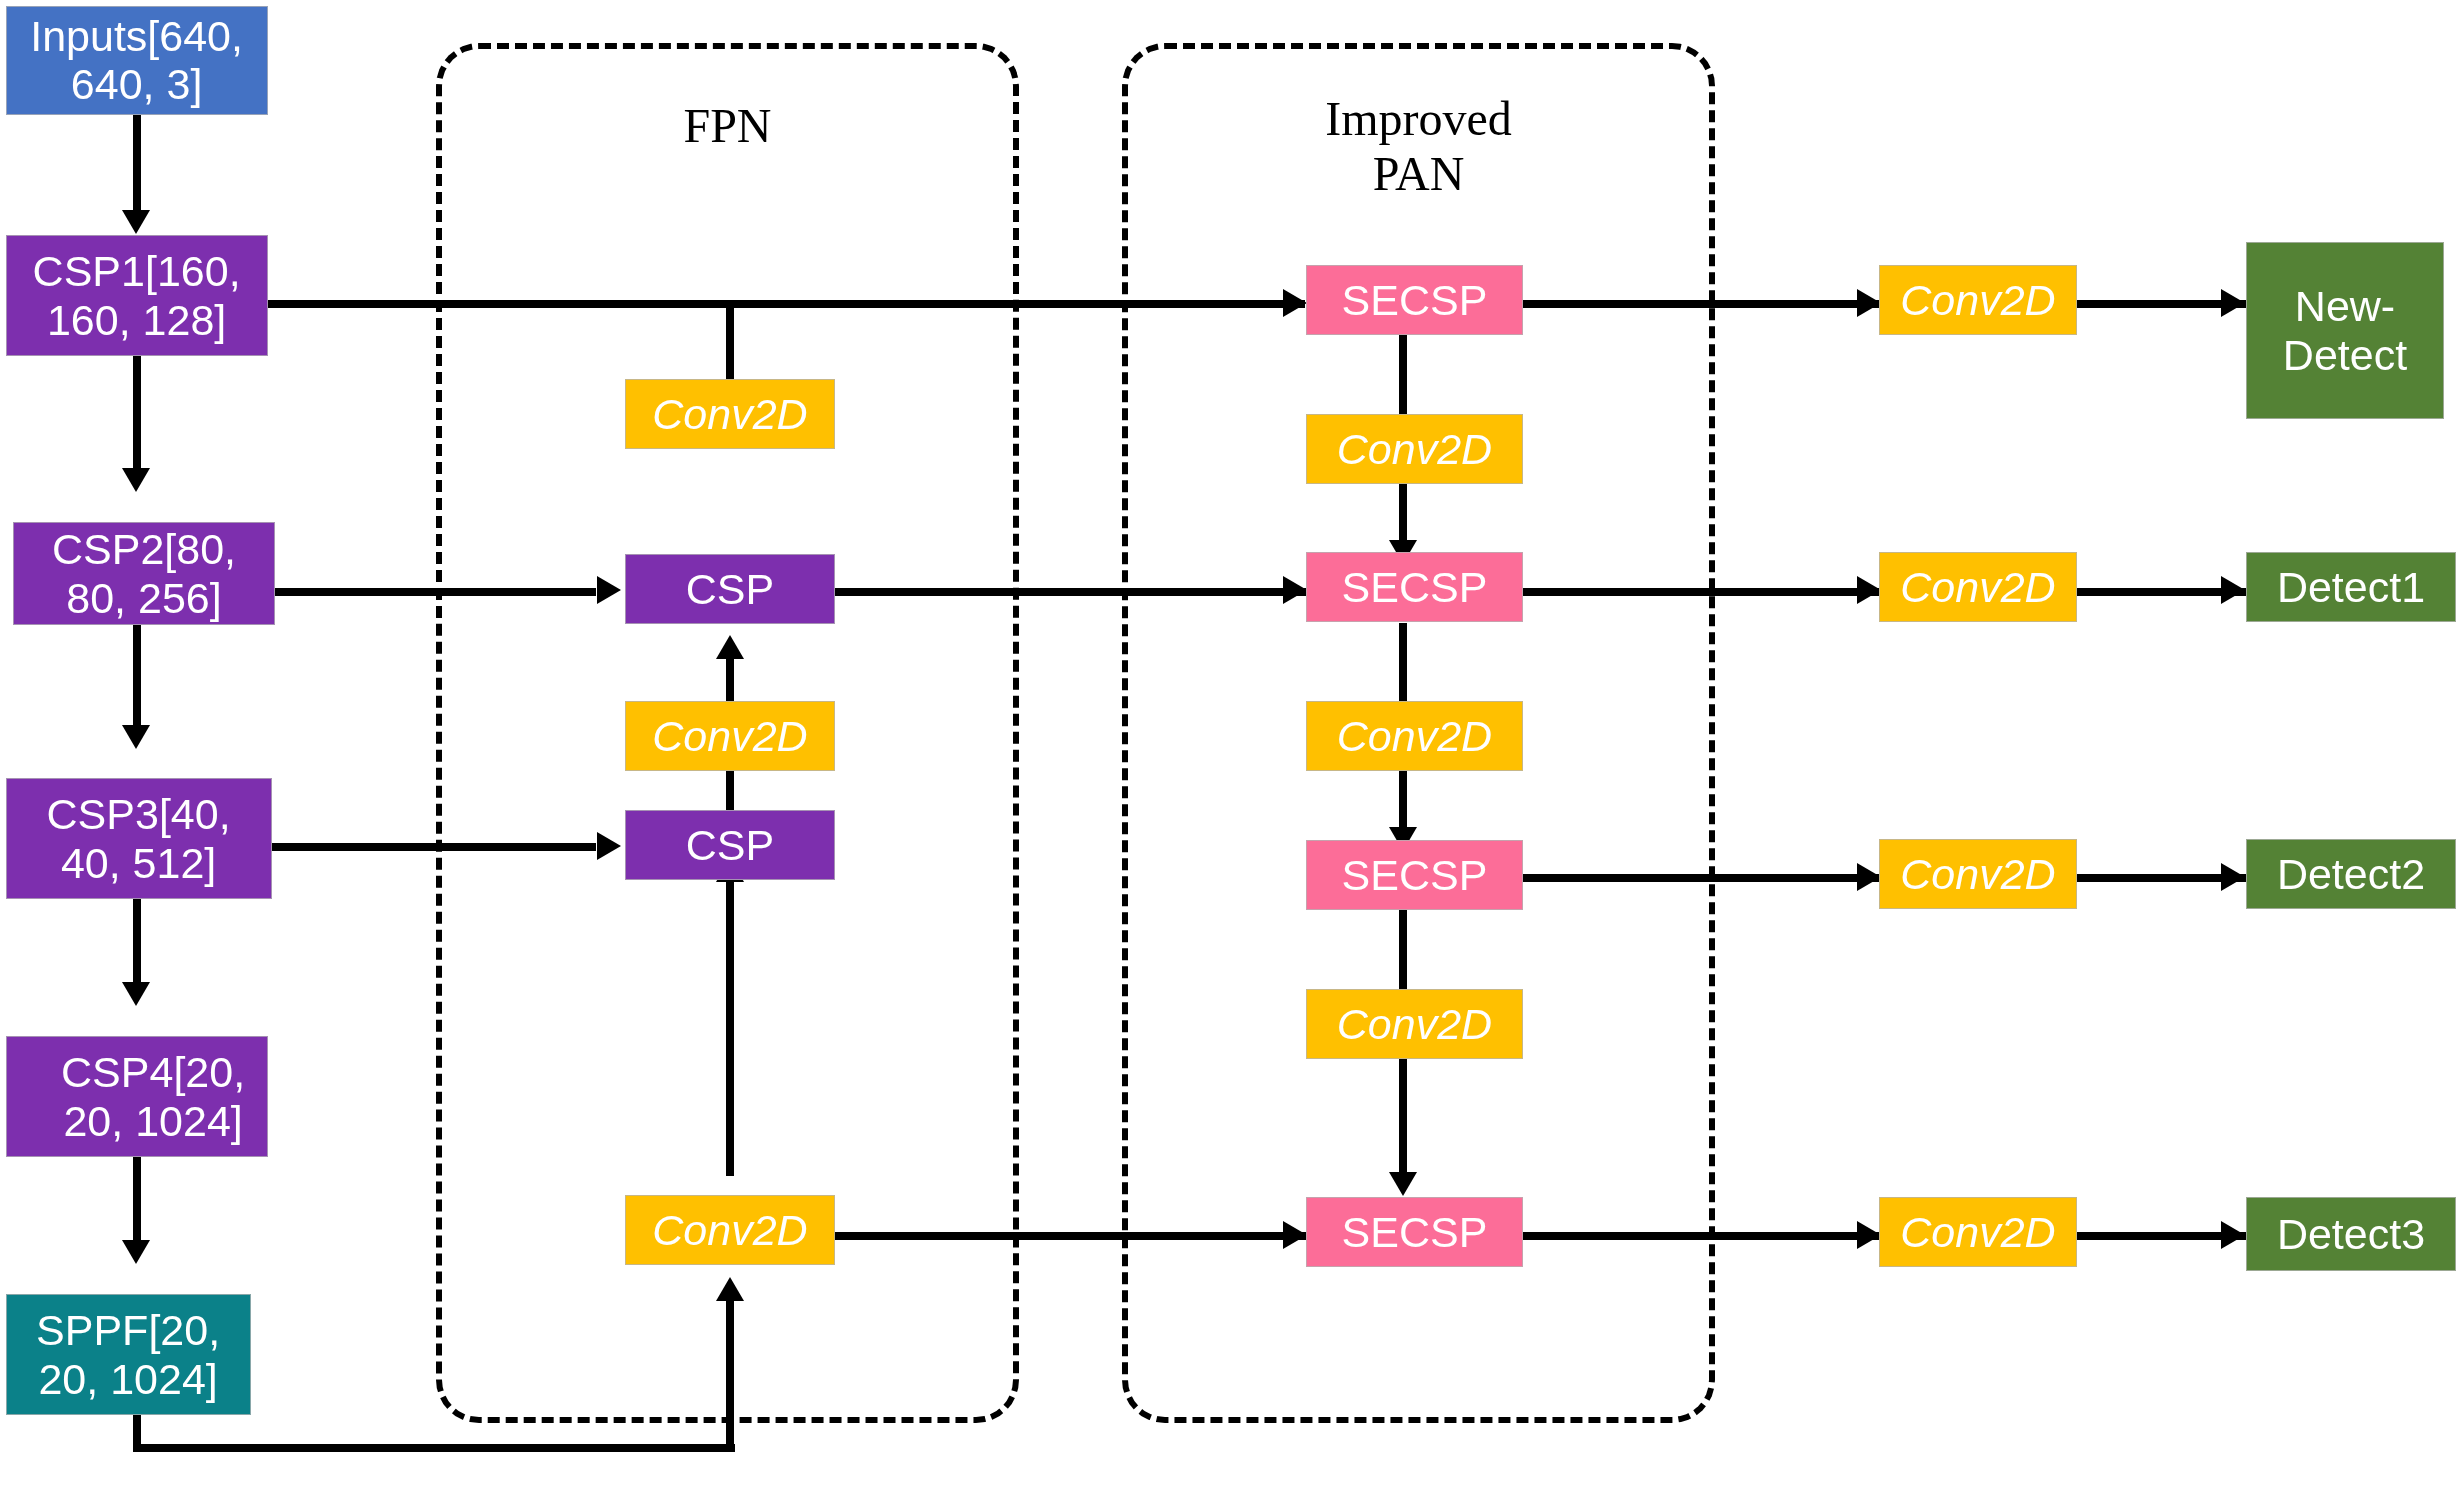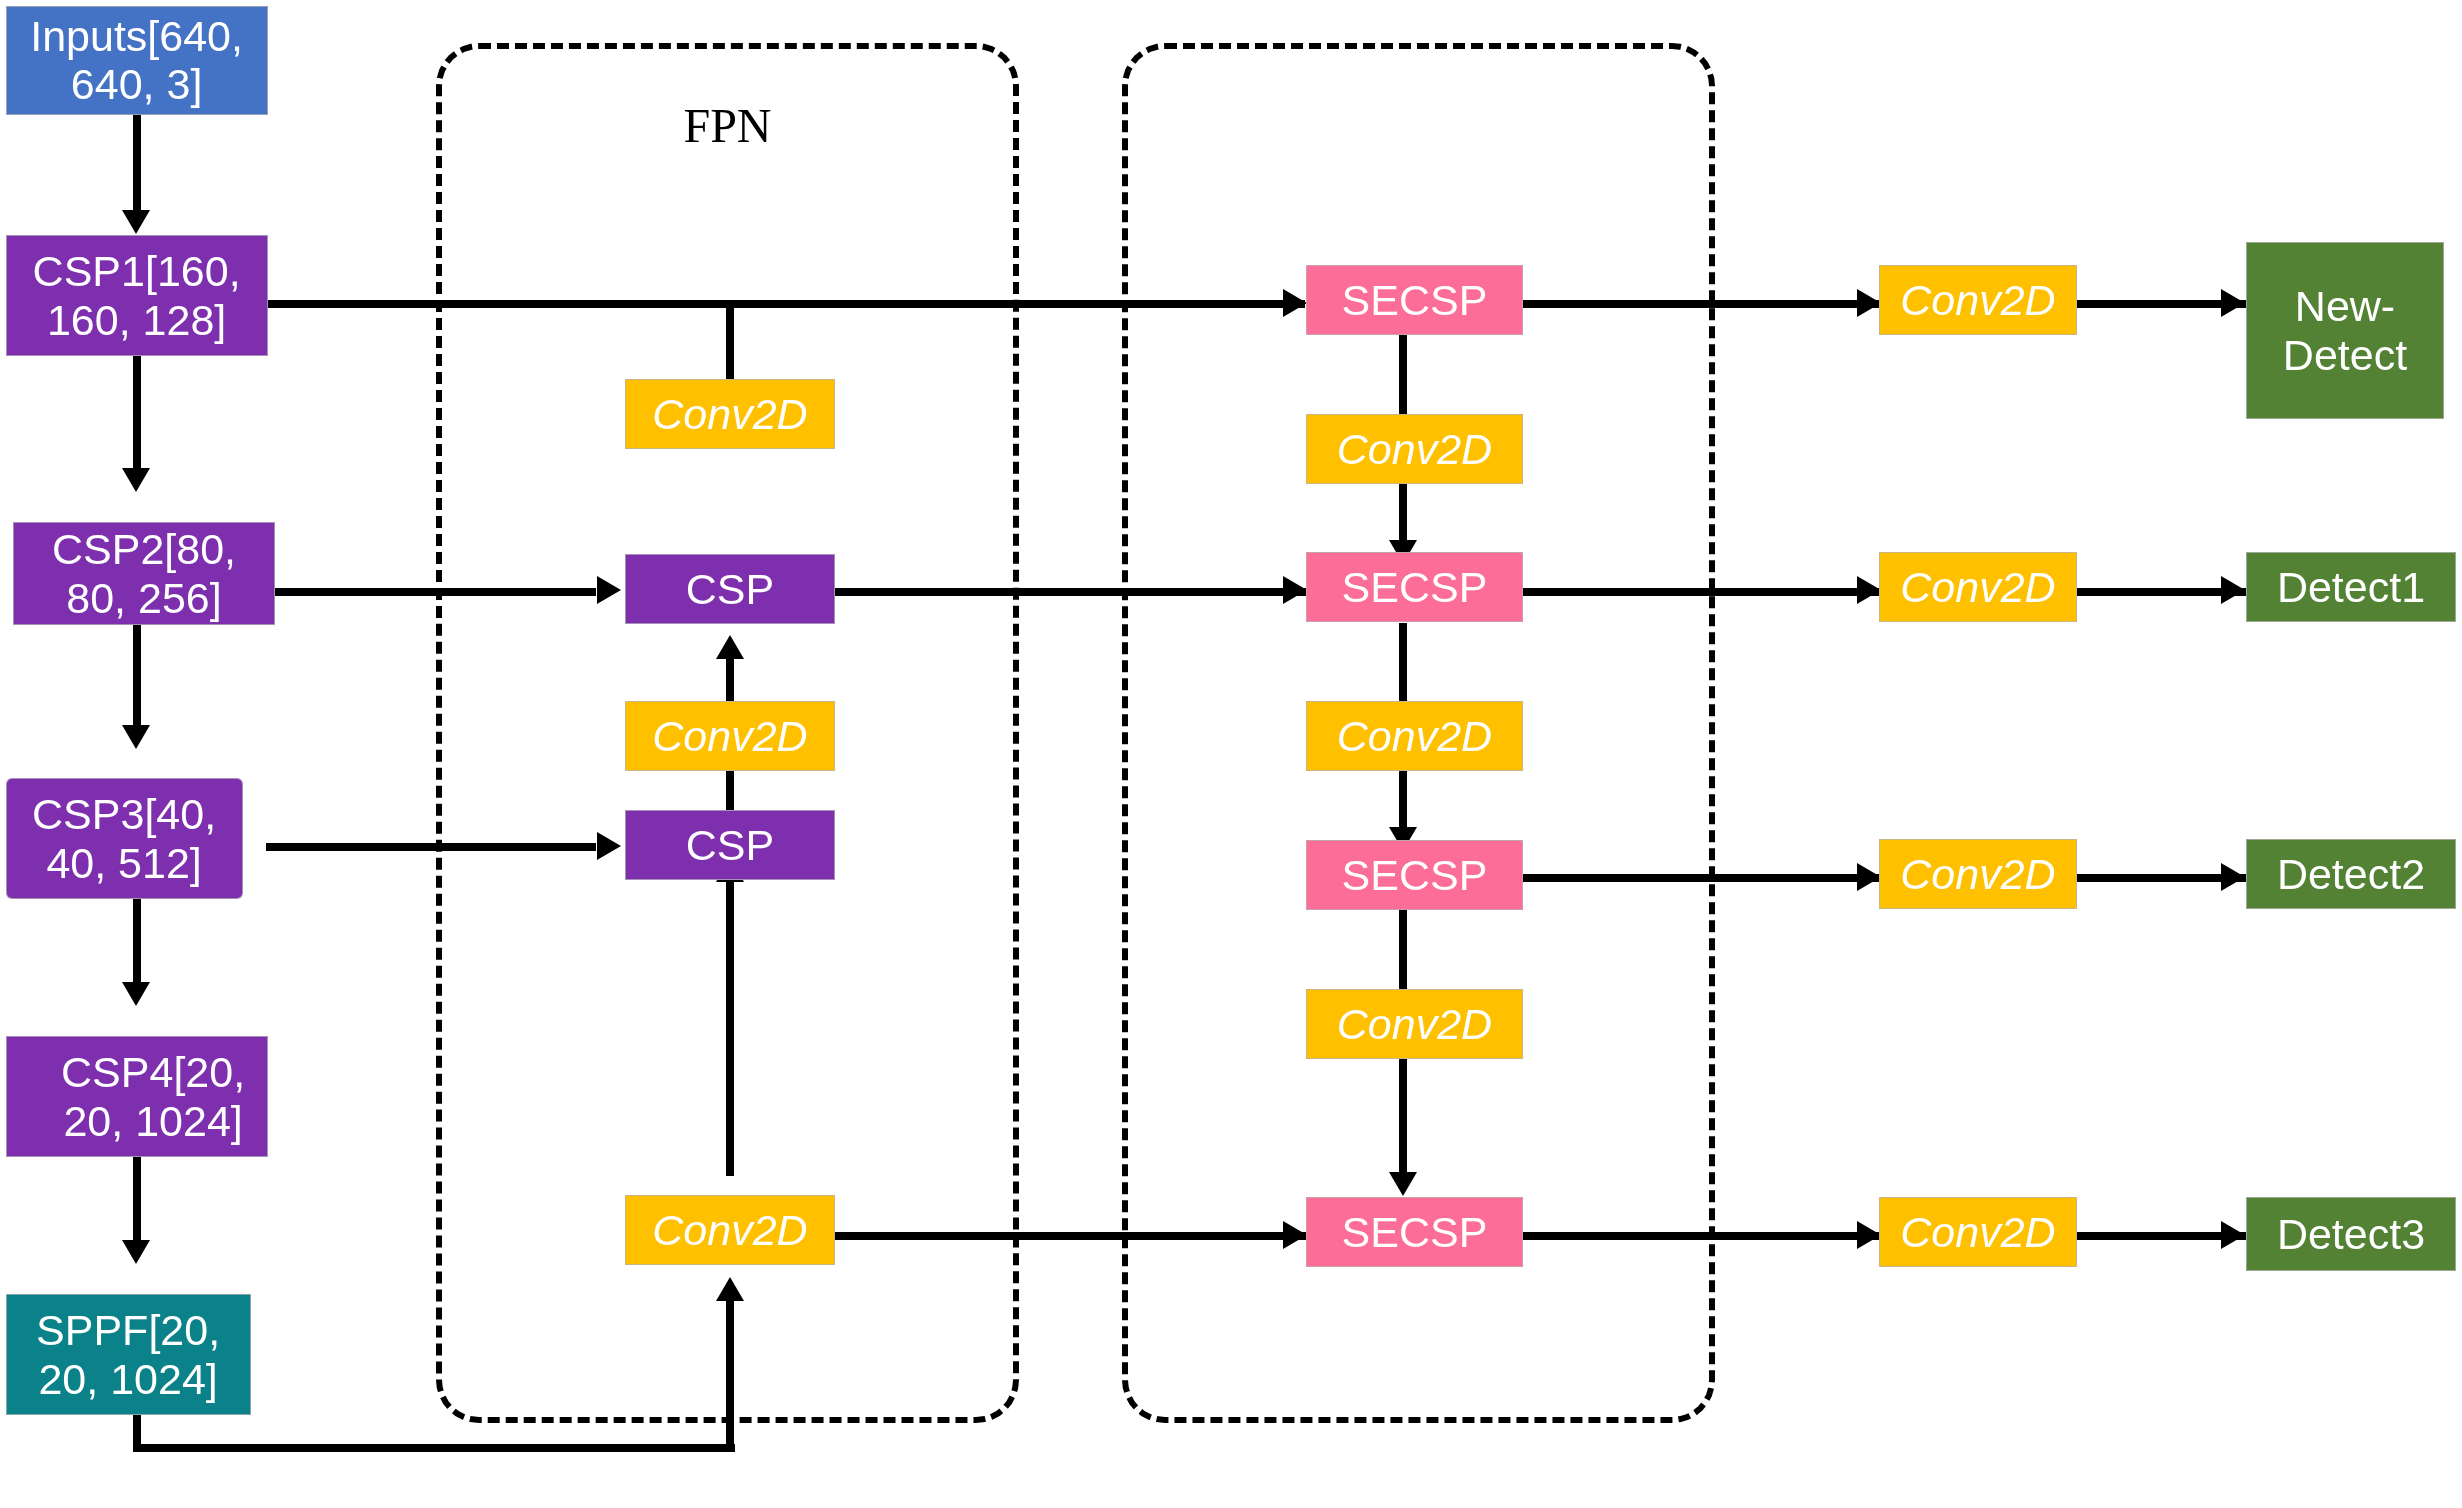--- a/index.html
+++ b/index.html
@@ -58,20 +58,22 @@
 </style>
 </head>
 <body>
 
 <div id="stage">
 
   <div class="group" style="left:436px;top:43px;width:583px;height:1380px;"></div>
   <div class="group-label" style="left:576px;top:98px;width:303px;font-size:48px;">FPN</div>
 
   <div class="group" style="left:1122px;top:43px;width:593px;height:1380px;"></div>
+  <div class="group-label" style="left:1262px;top:91px;width:313px;font-size:48px;">Improved
+PAN</div>
 
   <div class="vline" style="left:133px;top:112px;height:102px;"></div>
   <div class="arrow down" style="left:122px;top:210px;"></div>
 
   <div class="vline" style="left:133px;top:355px;height:116px;"></div>
   <div class="arrow down" style="left:122px;top:468px;"></div>
 
   <div class="vline" style="left:133px;top:613px;height:116px;"></div>
   <div class="arrow down" style="left:122px;top:725px;"></div>
 
@@ -156,21 +158,21 @@
 
   <div class="node n-input" style="left:5.6px;top:5.6px;width:262px;height:109px;font-size:43px;">Inputs[640,
 640, 3]</div>
 
   <div class="node n-csp" style="left:5.6px;top:235px;width:262px;height:121px;font-size:43px;">CSP1[160,
 160, 128]</div>
 
   <div class="node n-csp" style="left:13px;top:522px;width:262px;height:103px;font-size:43px;">CSP2[80,
 80, 256]</div>
 
-  <div class="node n-csp" style="left:5.6px;top:778px;width:237px;height:121px;font-size:43px;border-radius:6px;">CSP3[40,
+  <div class="node n-csp" style="left:5.6px;top:778px;width:266px;height:121px;font-size:43px;">CSP3[40,
 40, 512]</div>
 
   <div class="node n-csp" style="left:5.6px;top:1036px;width:262px;height:121px;font-size:43px;padding-left:33px;">CSP4[20,
 20, 1024]</div>
 
   <div class="node n-sppf" style="left:5.6px;top:1294px;width:245px;height:121px;font-size:43px;">SPPF[20,
 20, 1024]</div>
 
   <div class="node n-conv" style="left:625px;top:379px;width:210px;height:70px;font-size:43px;">Conv2D</div>
 

